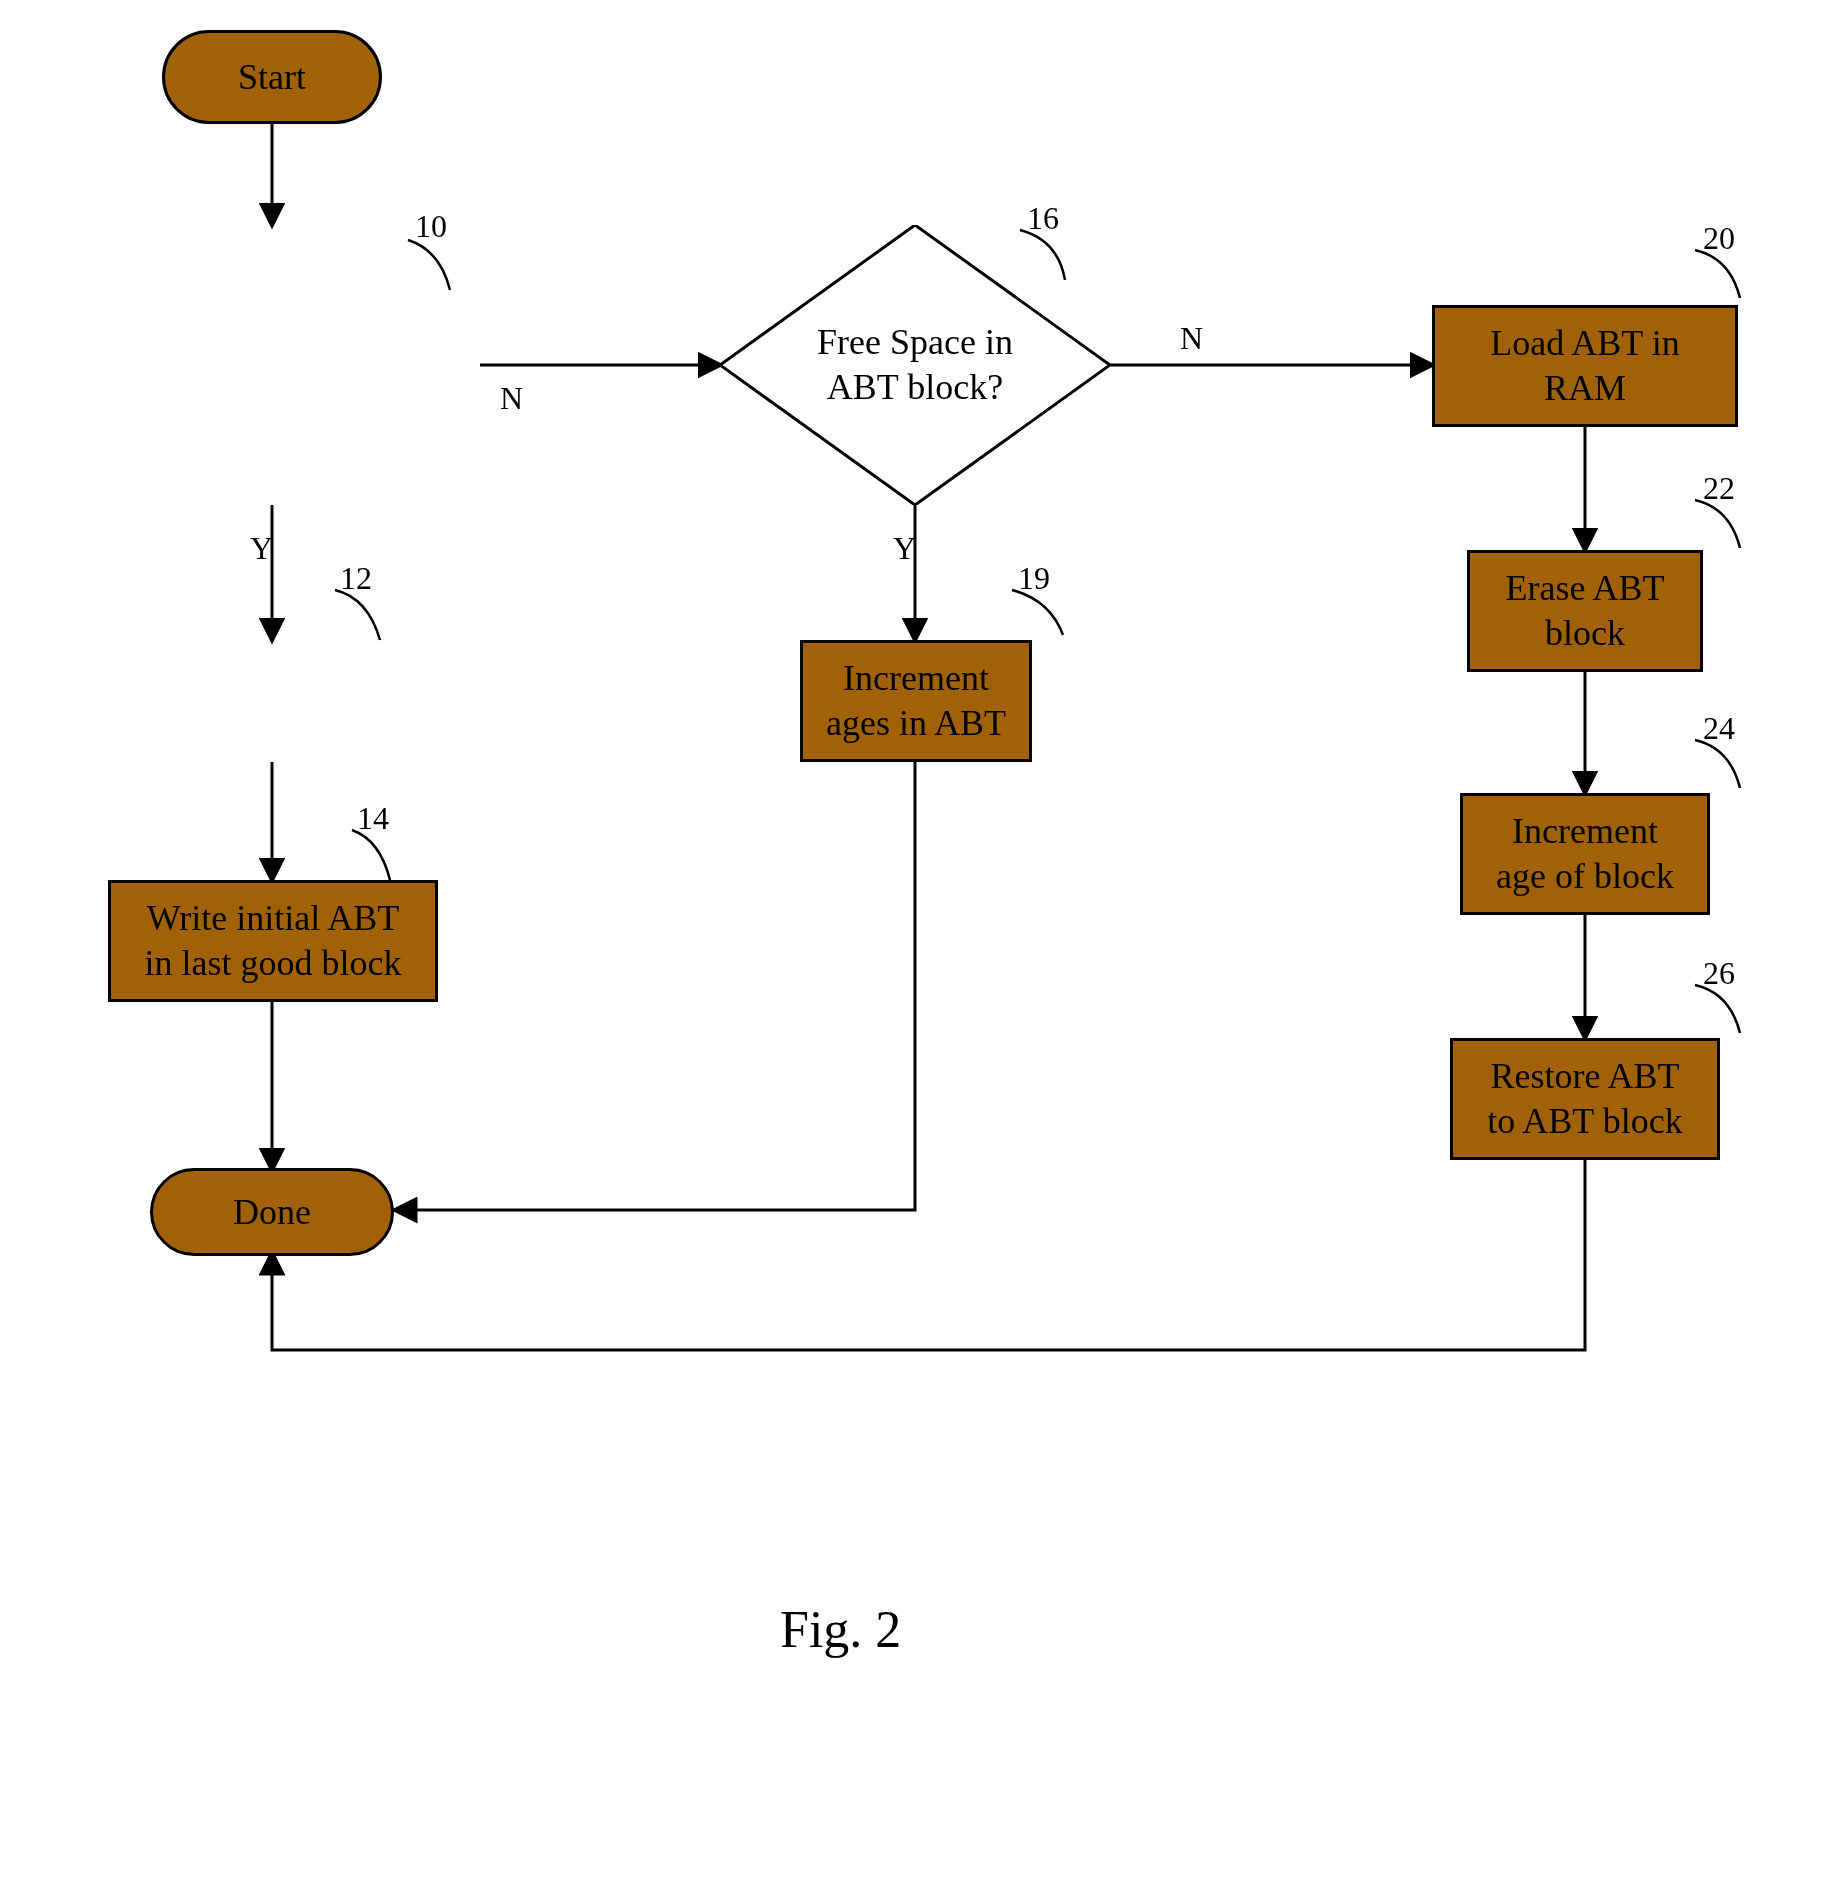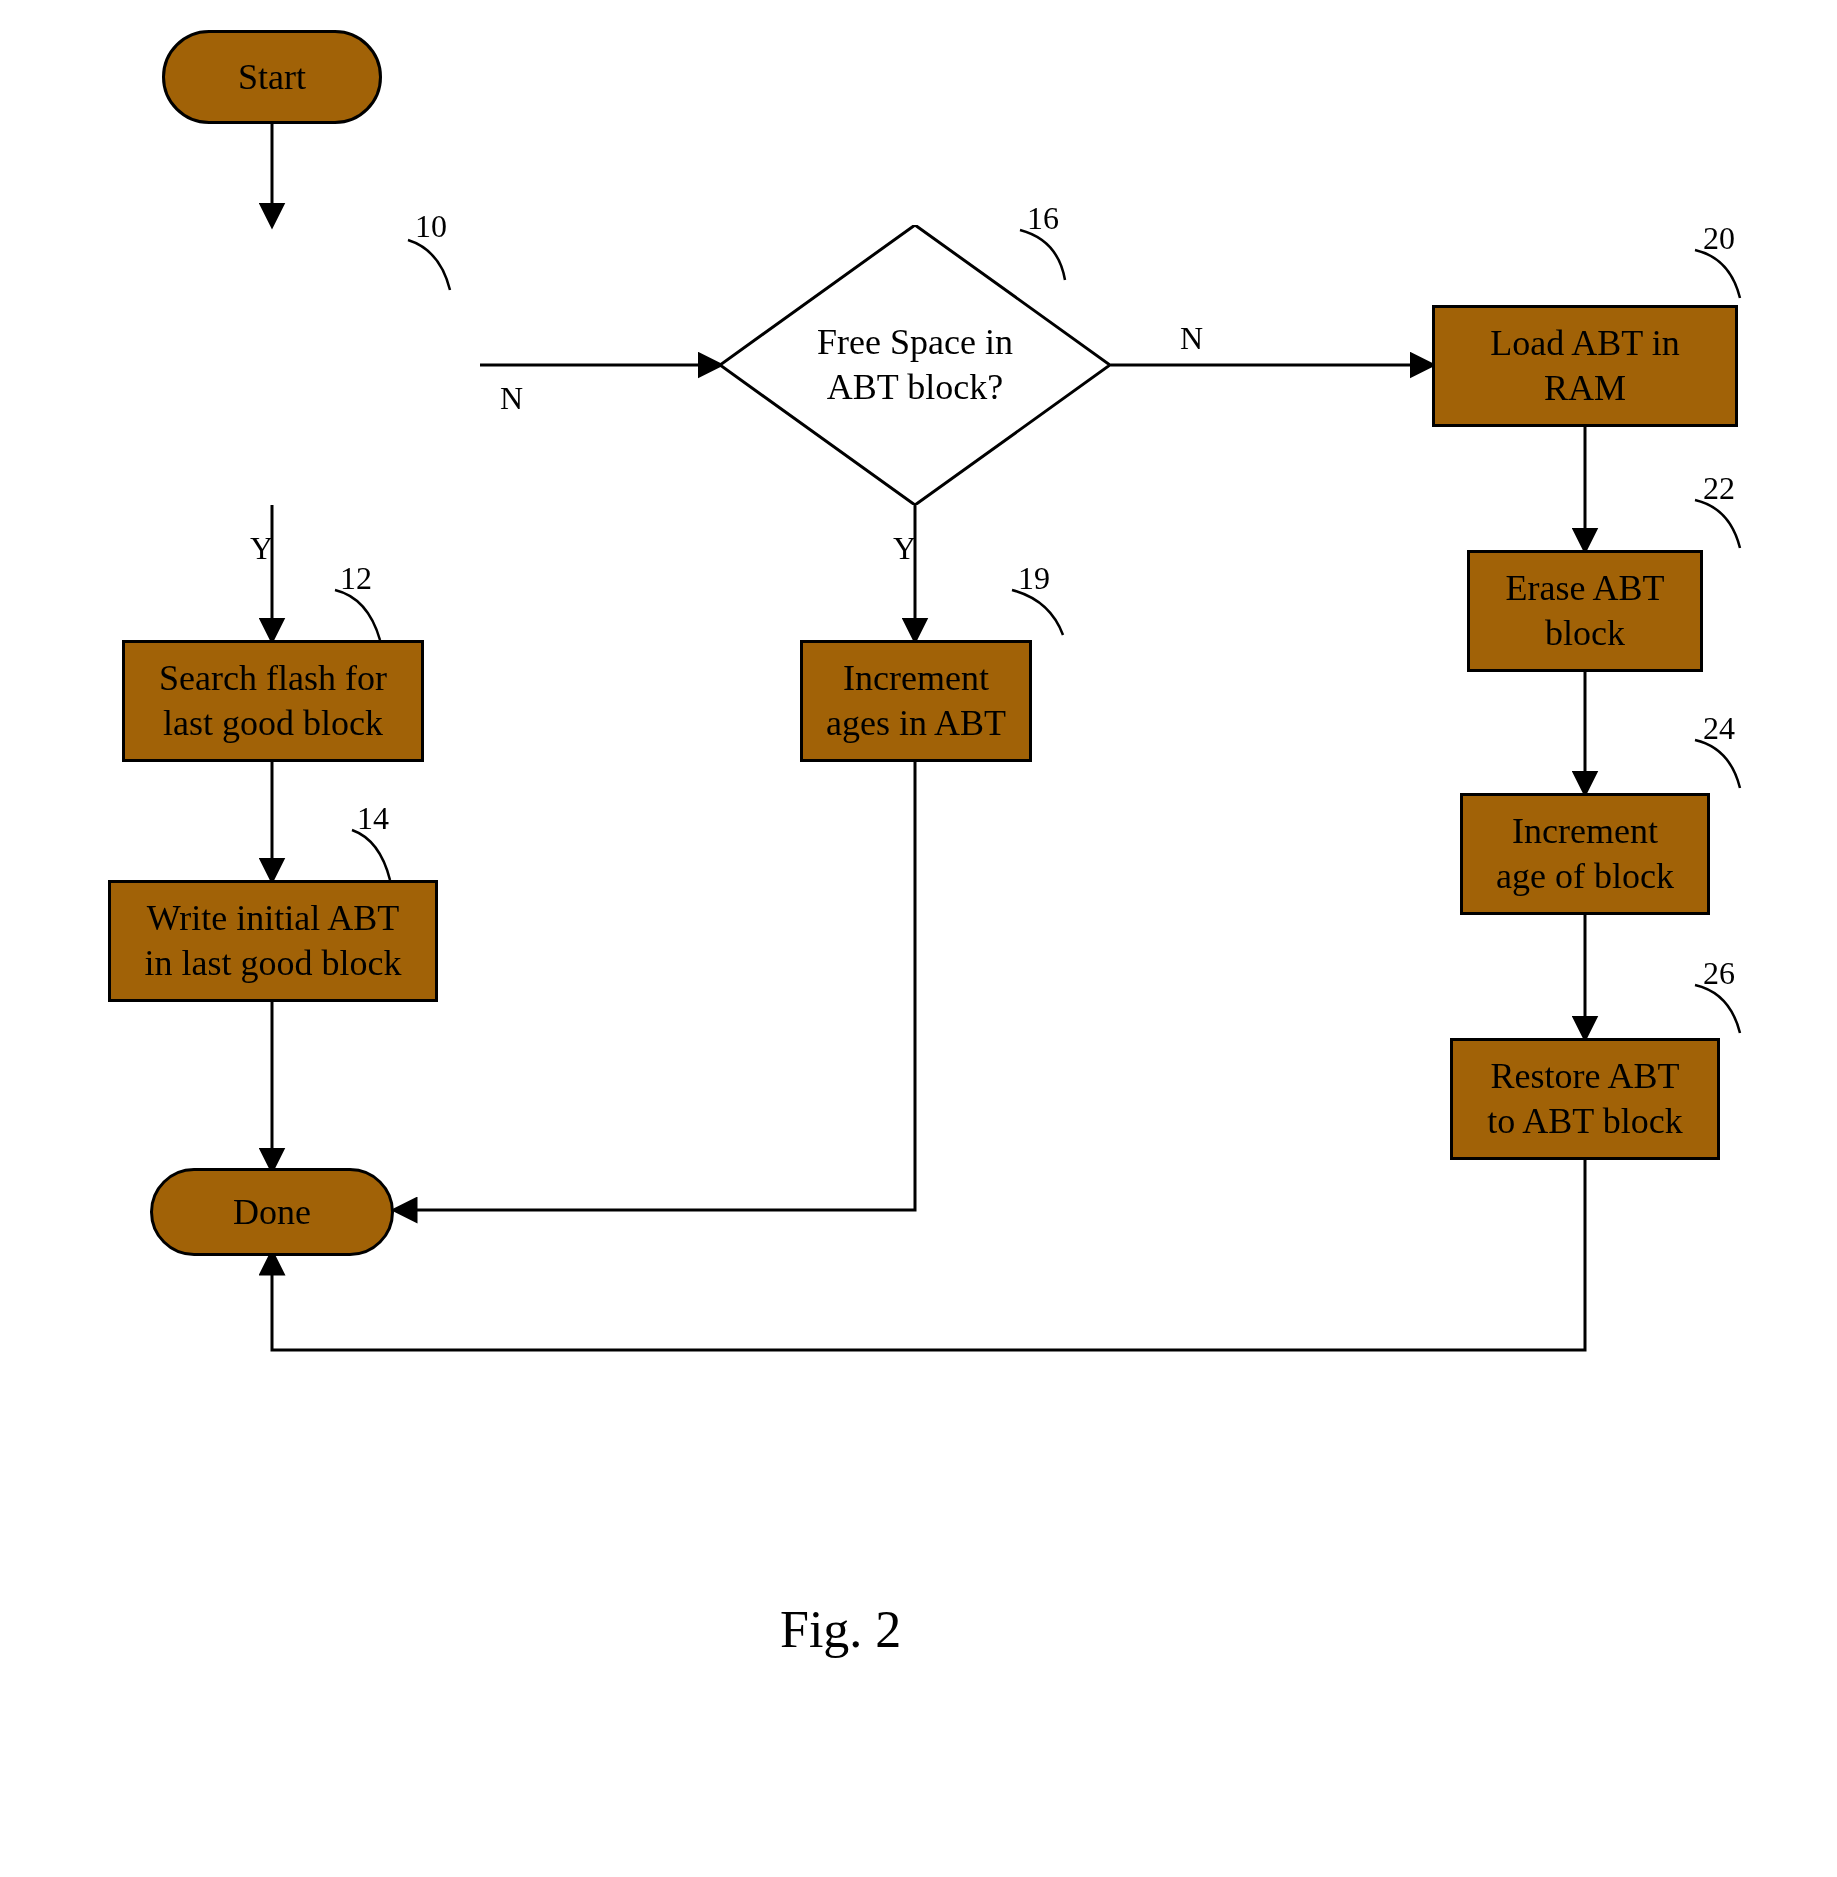--- a/index.html
+++ b/index.html
@@ -125,24 +125,20 @@
 
 
   <div class="decision-wrap" style="left:720px; top:225px; width:390px; height:280px;">
     <svg class="decision-svg" viewBox="0 0 390 280">
       <polygon points="195,0 390,140 195,280 0,140" fill="#fff" stroke="#000" stroke-width="3"></polygon>
     </svg>
     <div class="decision-text" style="white-space:pre-line;">Free Space in
 ABT block?</div>
   </div>
 
-  <div class="node process" style="left:122px; top:640px; width:302px; height:122px; white-space:pre-line;">
-    <span>Search flash for
-last good block</span>
-  </div>
 
   <div class="node process" style="left:108px; top:880px; width:330px; height:122px; white-space:pre-line;">
     <span>Write initial ABT
 in last good block</span>
   </div>
 
   <div class="node process" style="left:800px; top:640px; width:232px; height:122px; white-space:pre-line;">
     <span>Increment
 ages in ABT</span>
   </div>

